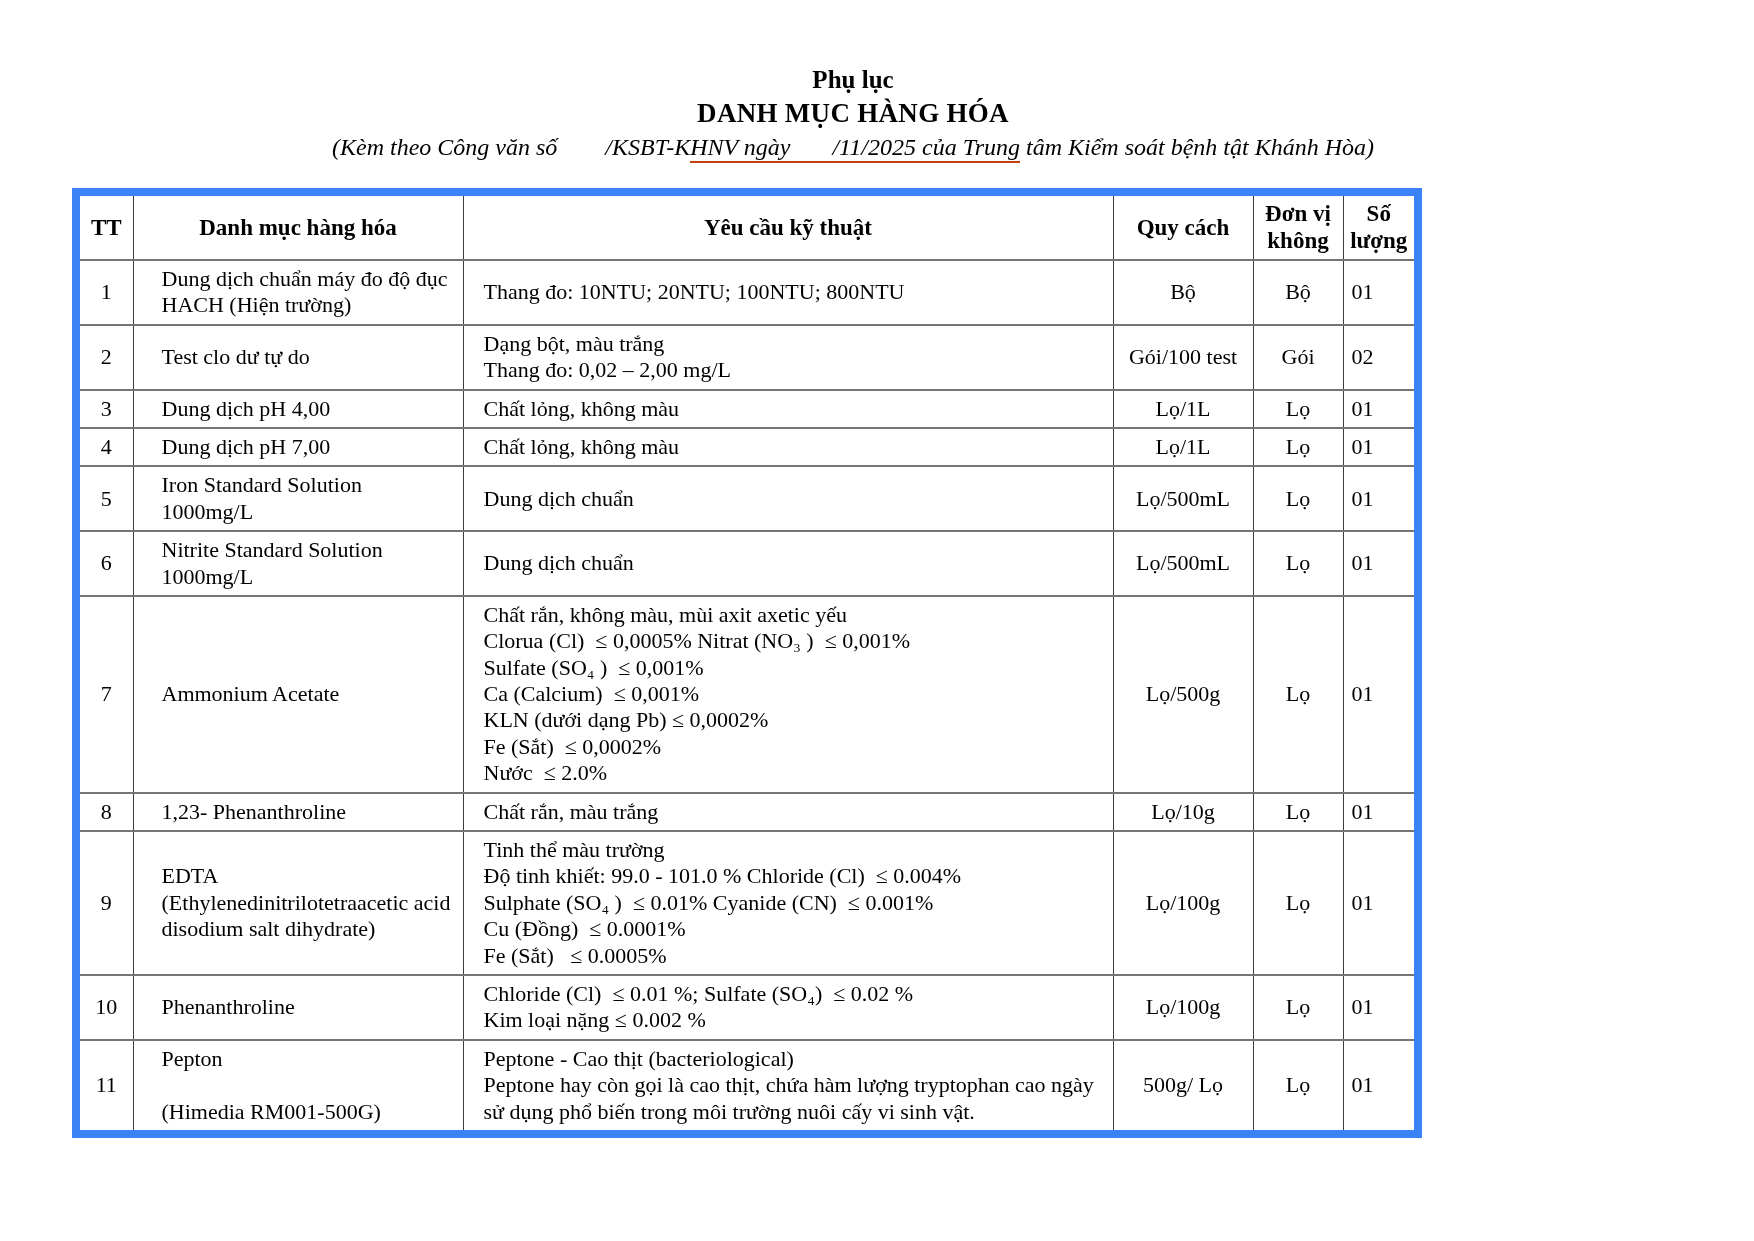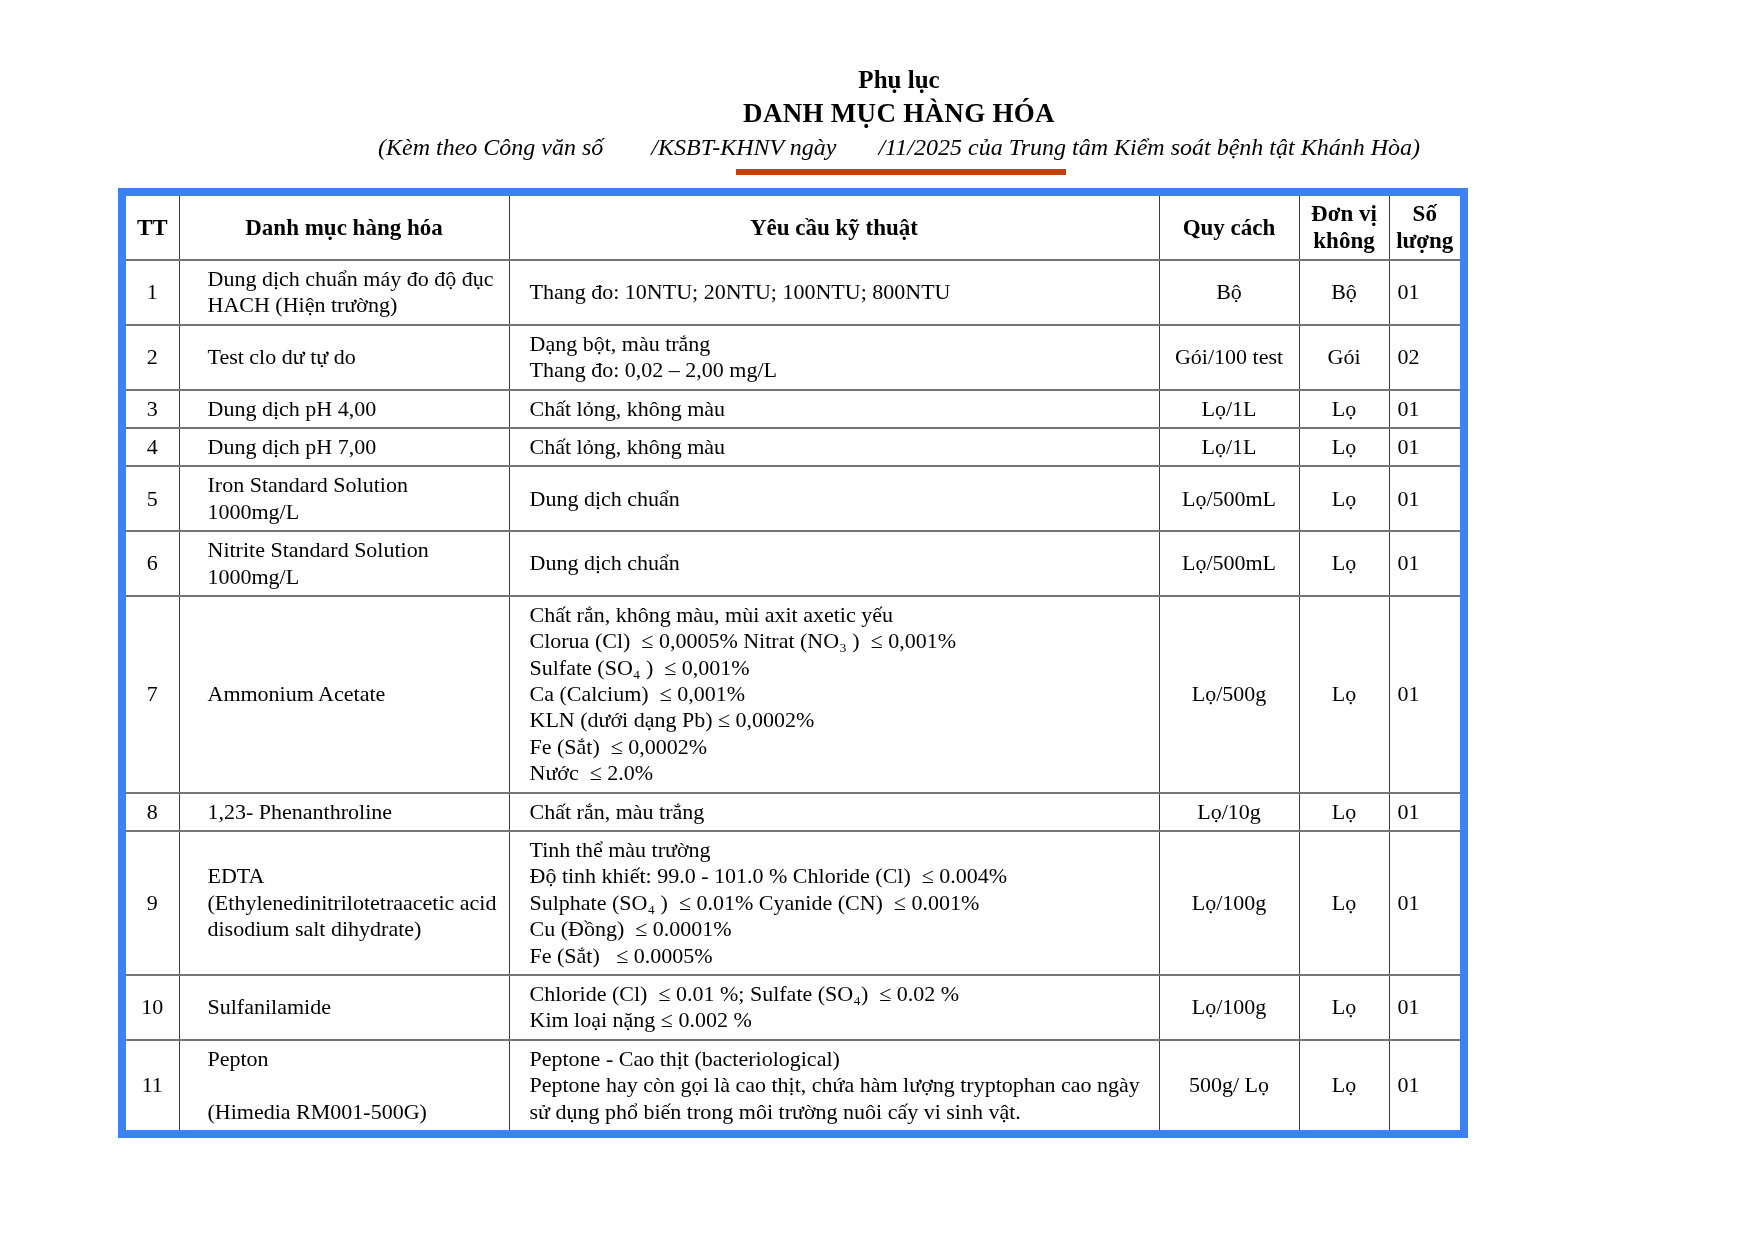--- a/index.html
+++ b/index.html
@@ -9,21 +9,21 @@
   }
   body {
     width: 1754px;
     height: 1241px;
     font-family: "Liberation Serif", "DejaVu Serif", serif;
     color: #000000;
     overflow: hidden;
   }
   .content {
     width: 1562px;
-    margin-left: 118px;
+    margin-left: 72px;
     padding-top: 66px;
   }
   .title-small {
     text-align: center;
     font-size: 25px;
     font-weight: bold;
     line-height: 1.15;
   }
   .title-main {
     text-align: center;
@@ -34,22 +34,22 @@
     letter-spacing: 0.3px;
   }
   .subtitle {
     text-align: center;
     font-size: 24px;
     font-style: italic;
     margin-top: 5px;
     white-space: nowrap;
   }
   .subtitle .blank-underline {
-    border-bottom: 6px solid #c2410c;
-    padding-bottom: 9px;
+    border-bottom: 2px solid #c2410c;
+    padding-bottom: 1px;
   }
   table.goods {
     margin-top: 27px;
     border-collapse: collapse;
     table-layout: fixed;
     width: 1342px;
     font-size: 22px;
     line-height: 1.2;
     border: 8px solid #3b82f6;
   }
@@ -221,21 +221,21 @@
             <div class="line">Cu (Đồng) &nbsp;≤ 0.0001%</div>
             <div class="line">Fe (Sắt) &nbsp;&nbsp;≤ 0.0005%</div>
           </td>
           <td class="qc">Lọ/100g</td>
           <td class="dv">Lọ</td>
           <td class="sl">01</td>
         </tr>
         <tr>
           <td class="tt">10</td>
           <td class="name">
-            <div class="line">Sulfanilamide</div>
+            <div class="line">Phenanthroline</div>
           </td>
           <td class="spec">
             <div class="line">Chloride (Cl) &nbsp;≤ 0.01 %; Sulfate (SO₄) &nbsp;≤ 0.02 %</div>
             <div class="line">Kim loại nặng ≤ 0.002 %</div>
           </td>
           <td class="qc">Lọ/100g</td>
           <td class="dv">Lọ</td>
           <td class="sl">01</td>
         </tr>
         <tr>

